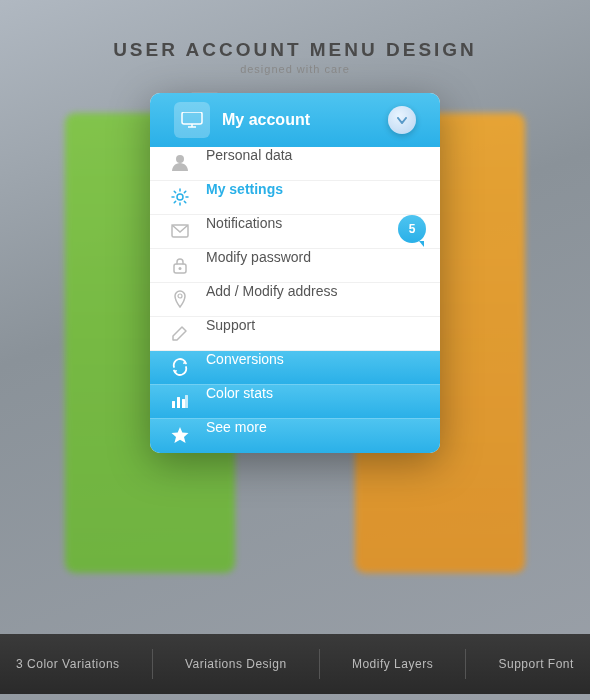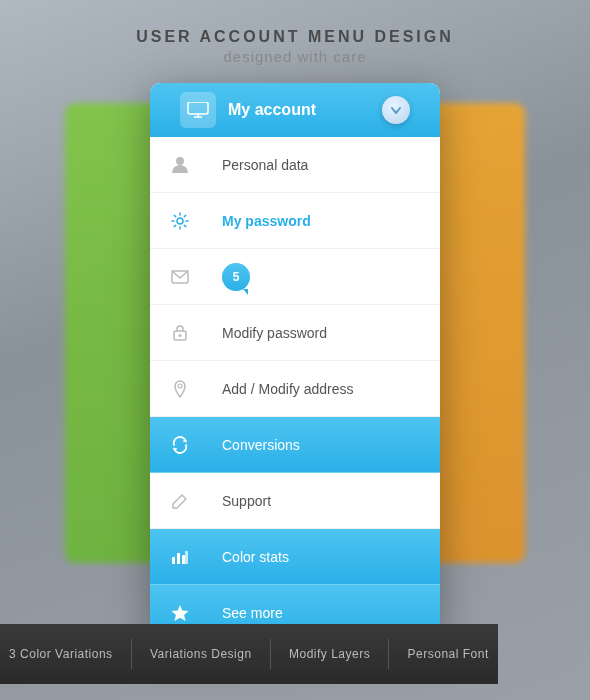--- a/index.html
+++ b/index.html
@@ -33,28 +33,29 @@
     }
 
     
     .page-title-area {
       text-align: center;
       padding: 28px 0 8px 0;
       z-index: 2;
       position: relative;
     }
     .page-main-title {
-      font-size: 16px;
+      font-size: 19px;
       font-weight: 700;
       letter-spacing: 3px;
       color: #4a4a4a;
       text-transform: uppercase;
+      margin-top: 11px;
     }
     .page-subtitle {
-      font-size: 15px;
+      font-size: 11px;
       color: #888;
       letter-spacing: 1px;
       margin-top: 2px;
     }
 
     
     .panels-container {
       position: relative;
       width: 440px;
       height: 490px;
@@ -102,21 +103,21 @@
       box-shadow: 0 10px 40px rgba(0,0,0,0.35);
       overflow: hidden;
       z-index: 10;
     }
 
     
     .menu-header {
       background: linear-gradient(180deg, #4ec4f0 0%, #2ab0e8 100%);
       display: flex;
       align-items: center;
-      padding: 0 30px;
+      padding: 0 24px;
       height: 54px;
       position: relative;
     }
     .menu-header-icon {
       width: 36px;
       height: 36px;
       background: rgba(255,255,255,0.25);
       border-radius: 6px;
       display: flex;
       align-items: center;
@@ -137,29 +138,27 @@
       border-radius: 50%;
       display: flex;
       align-items: center;
       justify-content: center;
       box-shadow: 0 2px 6px rgba(0,0,0,0.2);
     }
 
     
     .menu-item {
       display: flex;
-      align-items: center;
       padding: 0 14px;
-      height: 56px;
+      height: 34px;
       border-bottom: 1px solid #f0f0f0;
       cursor: pointer;
       position: relative;
       background: #fff;
       transition: background 0.1s;
-      gap: 16px;
     }
     .menu-item.active {
       background: #fff;
     }
     .menu-item.active .menu-item-text {
       color: #2ab0e8;
       font-weight: 600;
     }
     .menu-item-icon {
       width: 32px;
@@ -209,23 +208,23 @@
       color: #fff;
       font-weight: 500;
     }
     .menu-item.blue-section .menu-item-icon {
       color: rgba(255,255,255,0.9);
     }
 
     
     .bottom-bar {
       position: absolute;
-      bottom: 16px;
+      bottom: 6px;
       left: 0;
-      width: 498px;
+      width: 590px;
       height: 60px;
       background: linear-gradient(180deg, #3a3a3a, #2a2a2a);
       display: flex;
       align-items: center;
       justify-content: space-around;
       z-index: 20;
     }
     .bottom-bar-item {
       color: #bbb;
       font-size: 12px;
@@ -282,31 +281,32 @@
       <span class="menu-item-text">Personal data</span>
     </div>
 
     <div class="menu-item active">
       <div class="menu-item-icon">
         <svg width="18" height="18" viewBox="0 0 18 18">
           <circle cx="9" cy="9" r="3" fill="none" stroke="#2ab0e8" stroke-width="1.5"></circle>
           <path d="M9 1v2M9 15v2M1 9h2M15 9h2M3.22 3.22l1.41 1.41M13.37 13.37l1.41 1.41M3.22 14.78l1.41-1.41M13.37 4.63l1.41-1.41" stroke="#2ab0e8" stroke-width="1.5" stroke-linecap="round"></path>
         </svg>
       </div>
-      <span class="menu-item-text">My password</span>
+      <span class="menu-item-text">My settings</span>
     </div>
 
 
     <div class="menu-item">
       <div class="menu-item-icon">
         <svg width="18" height="14" viewBox="0 0 18 14" fill="none">
           <rect x="1" y="1" width="16" height="12" rx="1.5" stroke="#bbb" stroke-width="1.5" fill="none"></rect>
           <path d="M1 1l8 7 8-7" stroke="#bbb" stroke-width="1.5" stroke-linecap="round"></path>
         </svg>
       </div>
+      <span class="menu-item-text">Notifications</span>
       <div class="menu-item-badge">
         <span>5</span>
         <div class="badge-chat-tail"></div>
       </div>
     </div>
 
     <div class="menu-item">
       <div class="menu-item-icon">
         <svg width="14" height="17" viewBox="0 0 14 17" fill="none">
           <rect x="1" y="7" width="12" height="9" rx="2" stroke="#bbb" stroke-width="1.5" fill="none"></rect>
@@ -318,41 +318,41 @@
     </div>
 
     <div class="menu-item">
       <div class="menu-item-icon">
         <svg width="14" height="18" viewBox="0 0 14 18" fill="none">
           <path d="M7 1C4.24 1 2 3.24 2 6c0 4.5 5 11 5 11s5-6.5 5-11c0-2.76-2.24-5-5-5z" stroke="#bbb" stroke-width="1.5" fill="none"></path>
           <circle cx="7" cy="6" r="2" stroke="#bbb" stroke-width="1.2" fill="none"></circle>
         </svg>
       </div>
       <span class="menu-item-text">Add / Modify address</span>
+    </div>
+
+    <div class="menu-item">
+      <div class="menu-item-icon">
+        <svg width="16" height="16" viewBox="0 0 16 16" fill="none">
+          <path d="M10 2l4 4L5 15H1v-4L10 2z" stroke="#bbb" stroke-width="1.5" fill="none" stroke-linejoin="round"></path>
+        </svg>
+      </div>
+      <span class="menu-item-text">Support</span>
     </div>
 
     <div class="menu-item blue-section">
       <div class="menu-item-icon">
         <svg width="18" height="18" viewBox="0 0 18 18" fill="none">
           <path d="M3 9A6 6 0 0115 5.5" stroke="white" stroke-width="1.8" stroke-linecap="round"></path>
           <path d="M15 9A6 6 0 013 12.5" stroke="white" stroke-width="1.8" stroke-linecap="round"></path>
           <polyline points="13,3 15,5.5 12,6" fill="white" stroke="none"></polyline>
           <polyline points="5,15 3,12.5 6,12" fill="white" stroke="none"></polyline>
         </svg>
       </div>
       <span class="menu-item-text">Conversions</span>
-    </div>
-
-    <div class="menu-item">
-      <div class="menu-item-icon">
-        <svg width="16" height="16" viewBox="0 0 16 16" fill="none">
-          <path d="M10 2l4 4L5 15H1v-4L10 2z" stroke="#bbb" stroke-width="1.5" fill="none" stroke-linejoin="round"></path>
-        </svg>
-      </div>
-      <span class="menu-item-text">Support</span>
     </div>
 
     <div class="menu-item blue-section">
       <div class="menu-item-icon">
         <svg width="18" height="16" viewBox="0 0 18 16" fill="white">
           <rect x="1" y="8" width="3" height="7" rx="0.5"></rect>
           <rect x="6" y="4" width="3" height="11" rx="0.5"></rect>
           <rect x="11" y="6" width="3" height="9" rx="0.5"></rect>
           <rect x="14" y="2" width="3" height="13" rx="0.5" opacity="0.7"></rect>
         </svg>
@@ -372,14 +372,14 @@
   </div>
 </div>
 
 <div class="bottom-bar">
   <span class="bottom-bar-item">3 Color Variations</span>
   <div class="bottom-bar-divider"></div>
   <span class="bottom-bar-item">Variations Design</span>
   <div class="bottom-bar-divider"></div>
   <span class="bottom-bar-item">Modify Layers</span>
   <div class="bottom-bar-divider"></div>
-  <span class="bottom-bar-item">Personal Font</span>
+  <span class="bottom-bar-item">Support Font</span>
 </div>
 
 </body></html>

